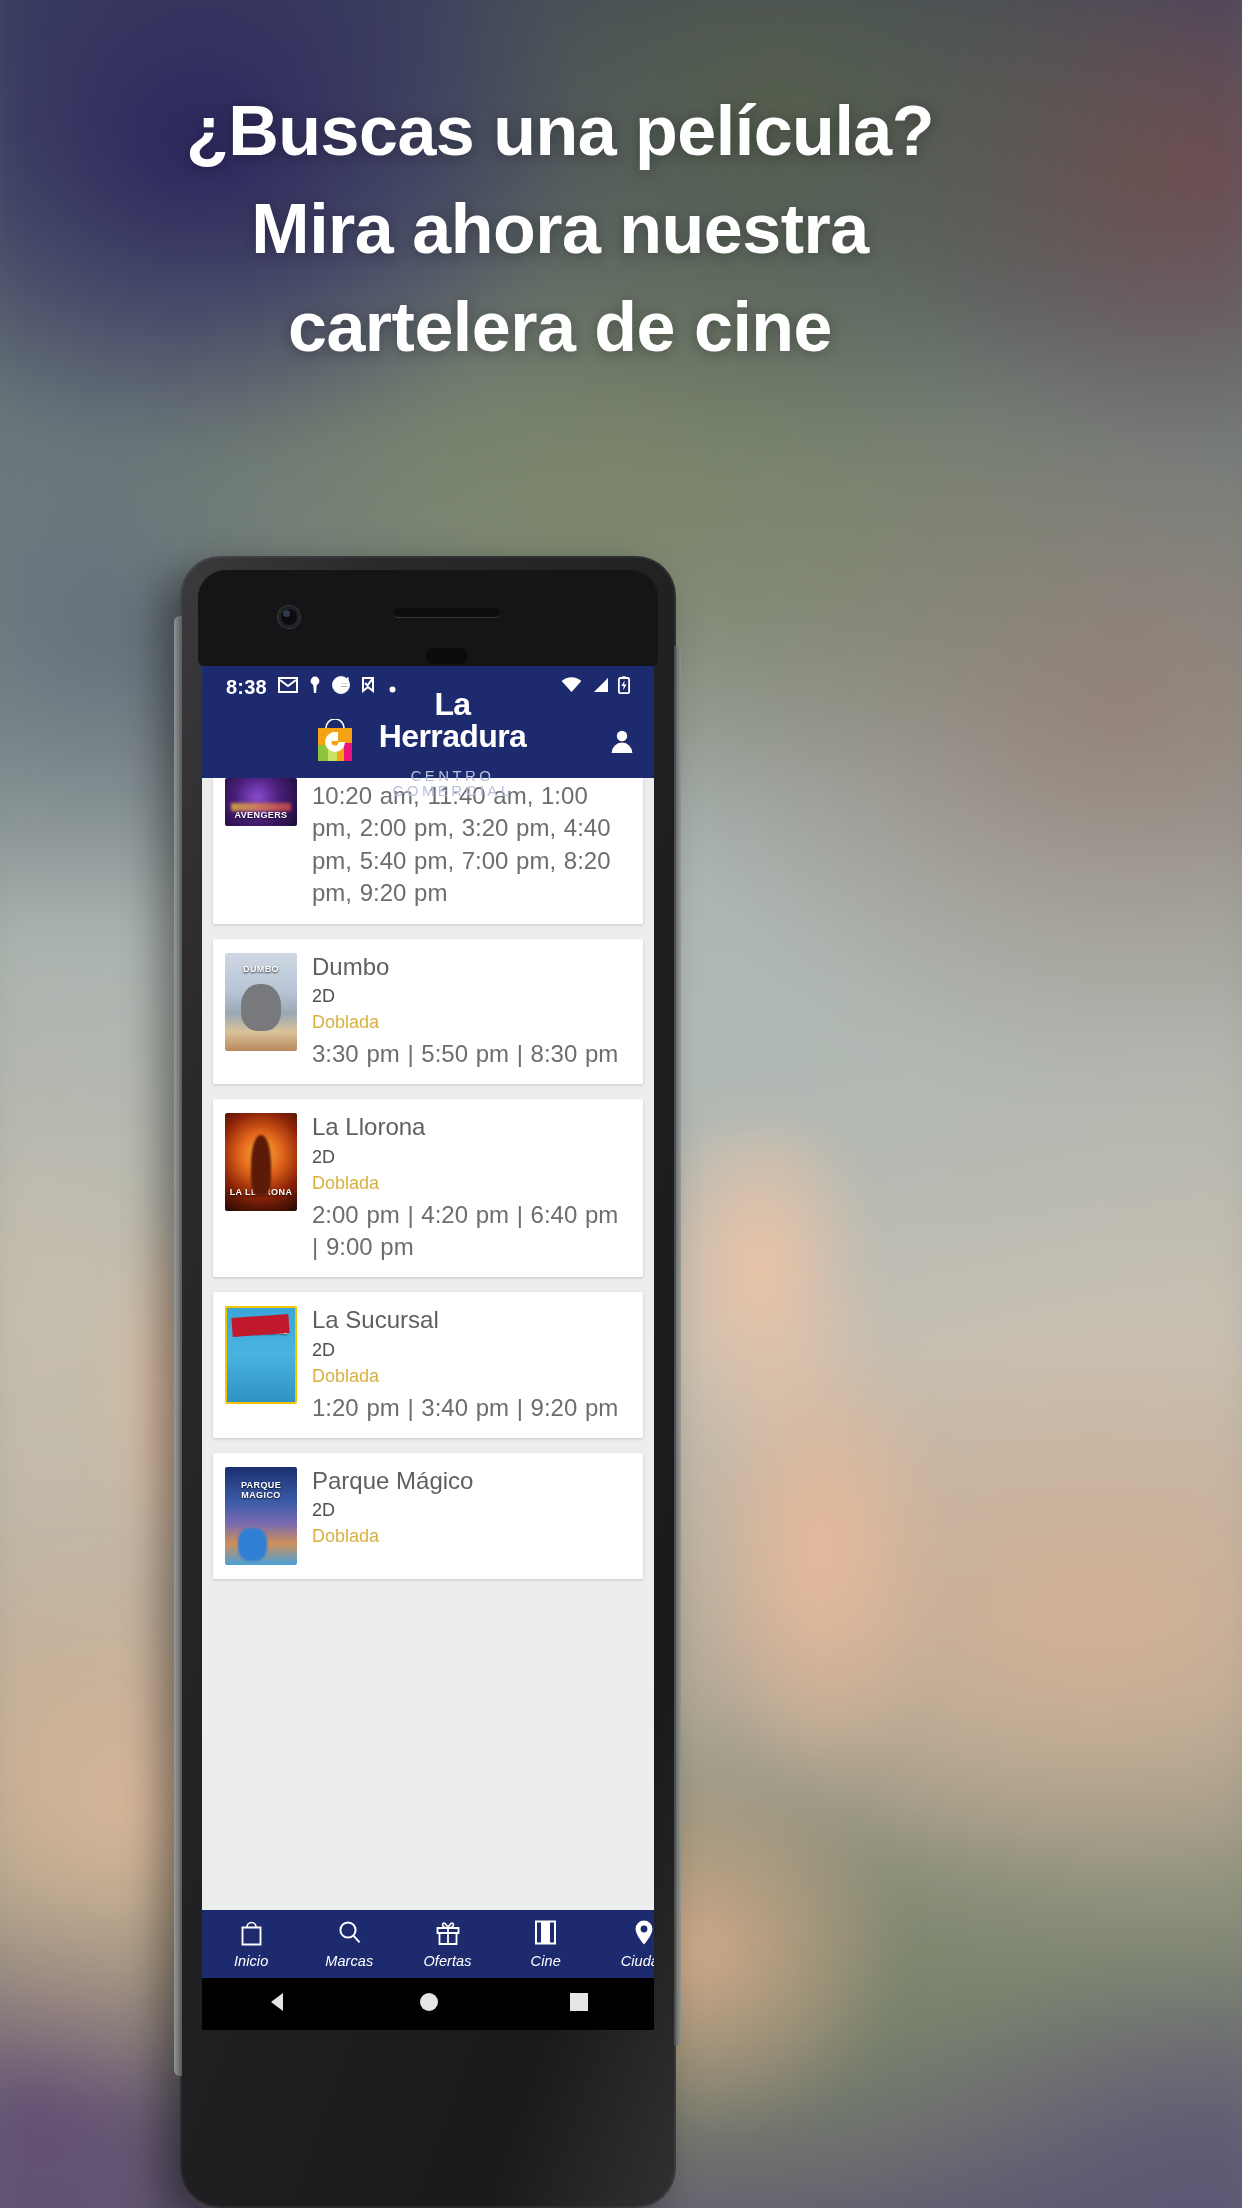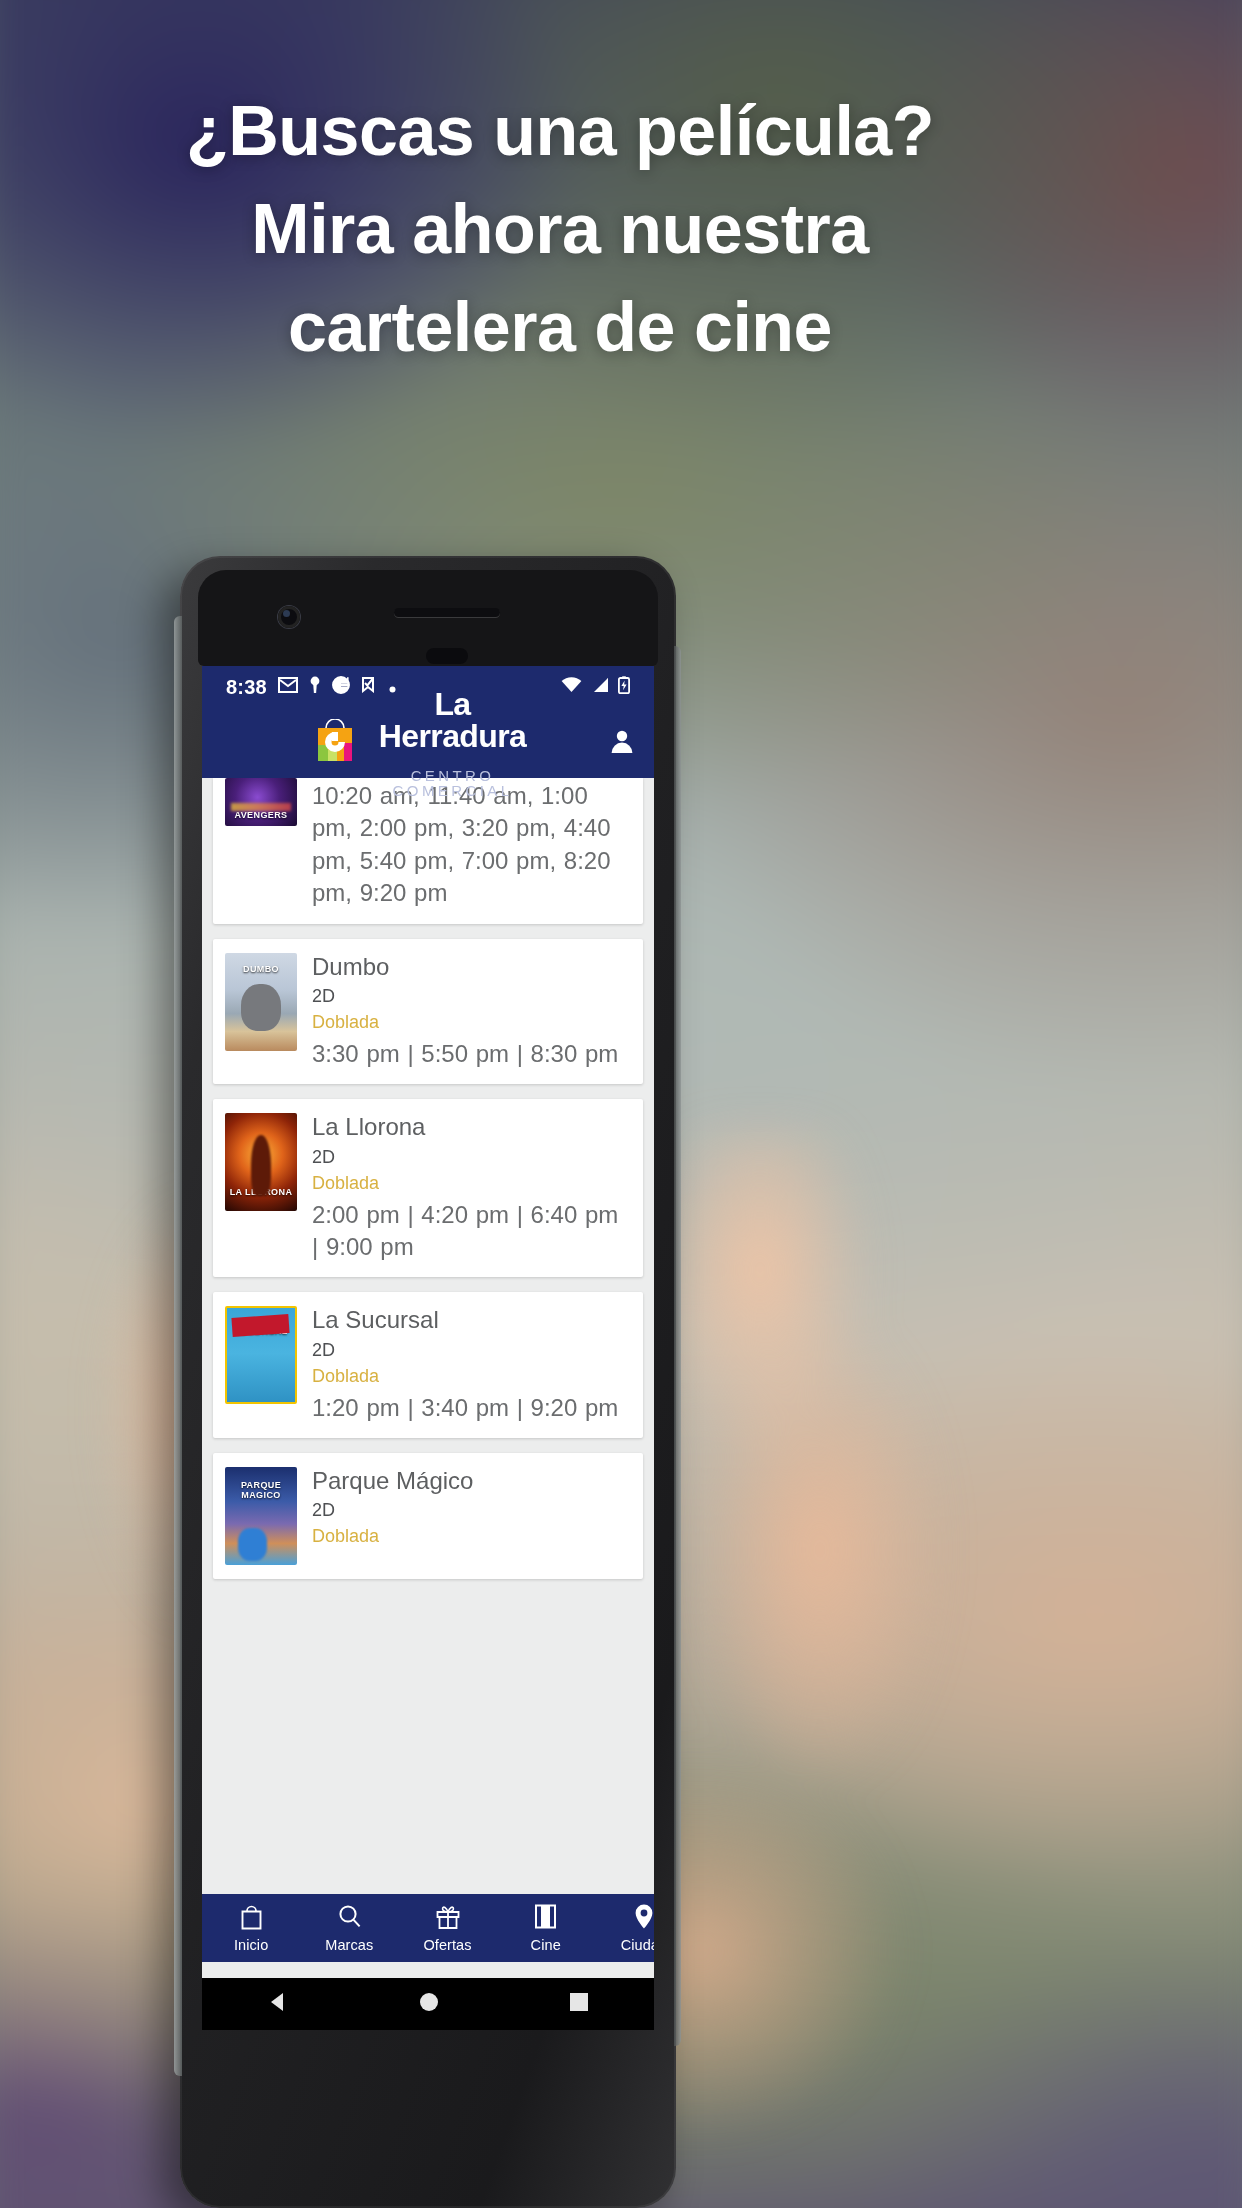--- a/index.html
+++ b/index.html
@@ -136,22 +136,22 @@
   .card.first .poster{ height:48px; }
   .info{ padding-left:15px; flex:1; min-width:0; }
   .m-title{ font-size:24px; color:#5d5f61; line-height:1.18; }
   .m-format{ font-size:18px; color:#4e5053; margin-top:5px; }
   .m-lang{ font-size:18px; color:#d8b141; margin-top:5px; }
   .m-times{ font-size:24px; color:#6b6d6f; margin-top:5px; line-height:1.35; word-spacing:1px; }
   .card.first .m-times{ margin-top:0; padding-top:2px; }
 
   
   .bottomnav{
-    position:absolute; left:0; bottom:68px; width:491px; height:68px;
-    background:#1d2a6d; display:flex; align-items:center;
+    position:absolute; left:0; bottom:52px; width:491px; height:68px;
+    background:#1d2a6d; display:flex; align-items:center;font-style:italic;
   }
   .nav-item{ flex:1; display:flex; flex-direction:column; align-items:center; gap:3px; color:#fff; }
   .nav-label{ font-size:14.5px; letter-spacing:.1px; }
 
   
   .androidnav{
     position:absolute; left:0; bottom:0; width:452px; height:52px;
     background:#000; display:flex; align-items:center; justify-content:space-around;
   }
 

